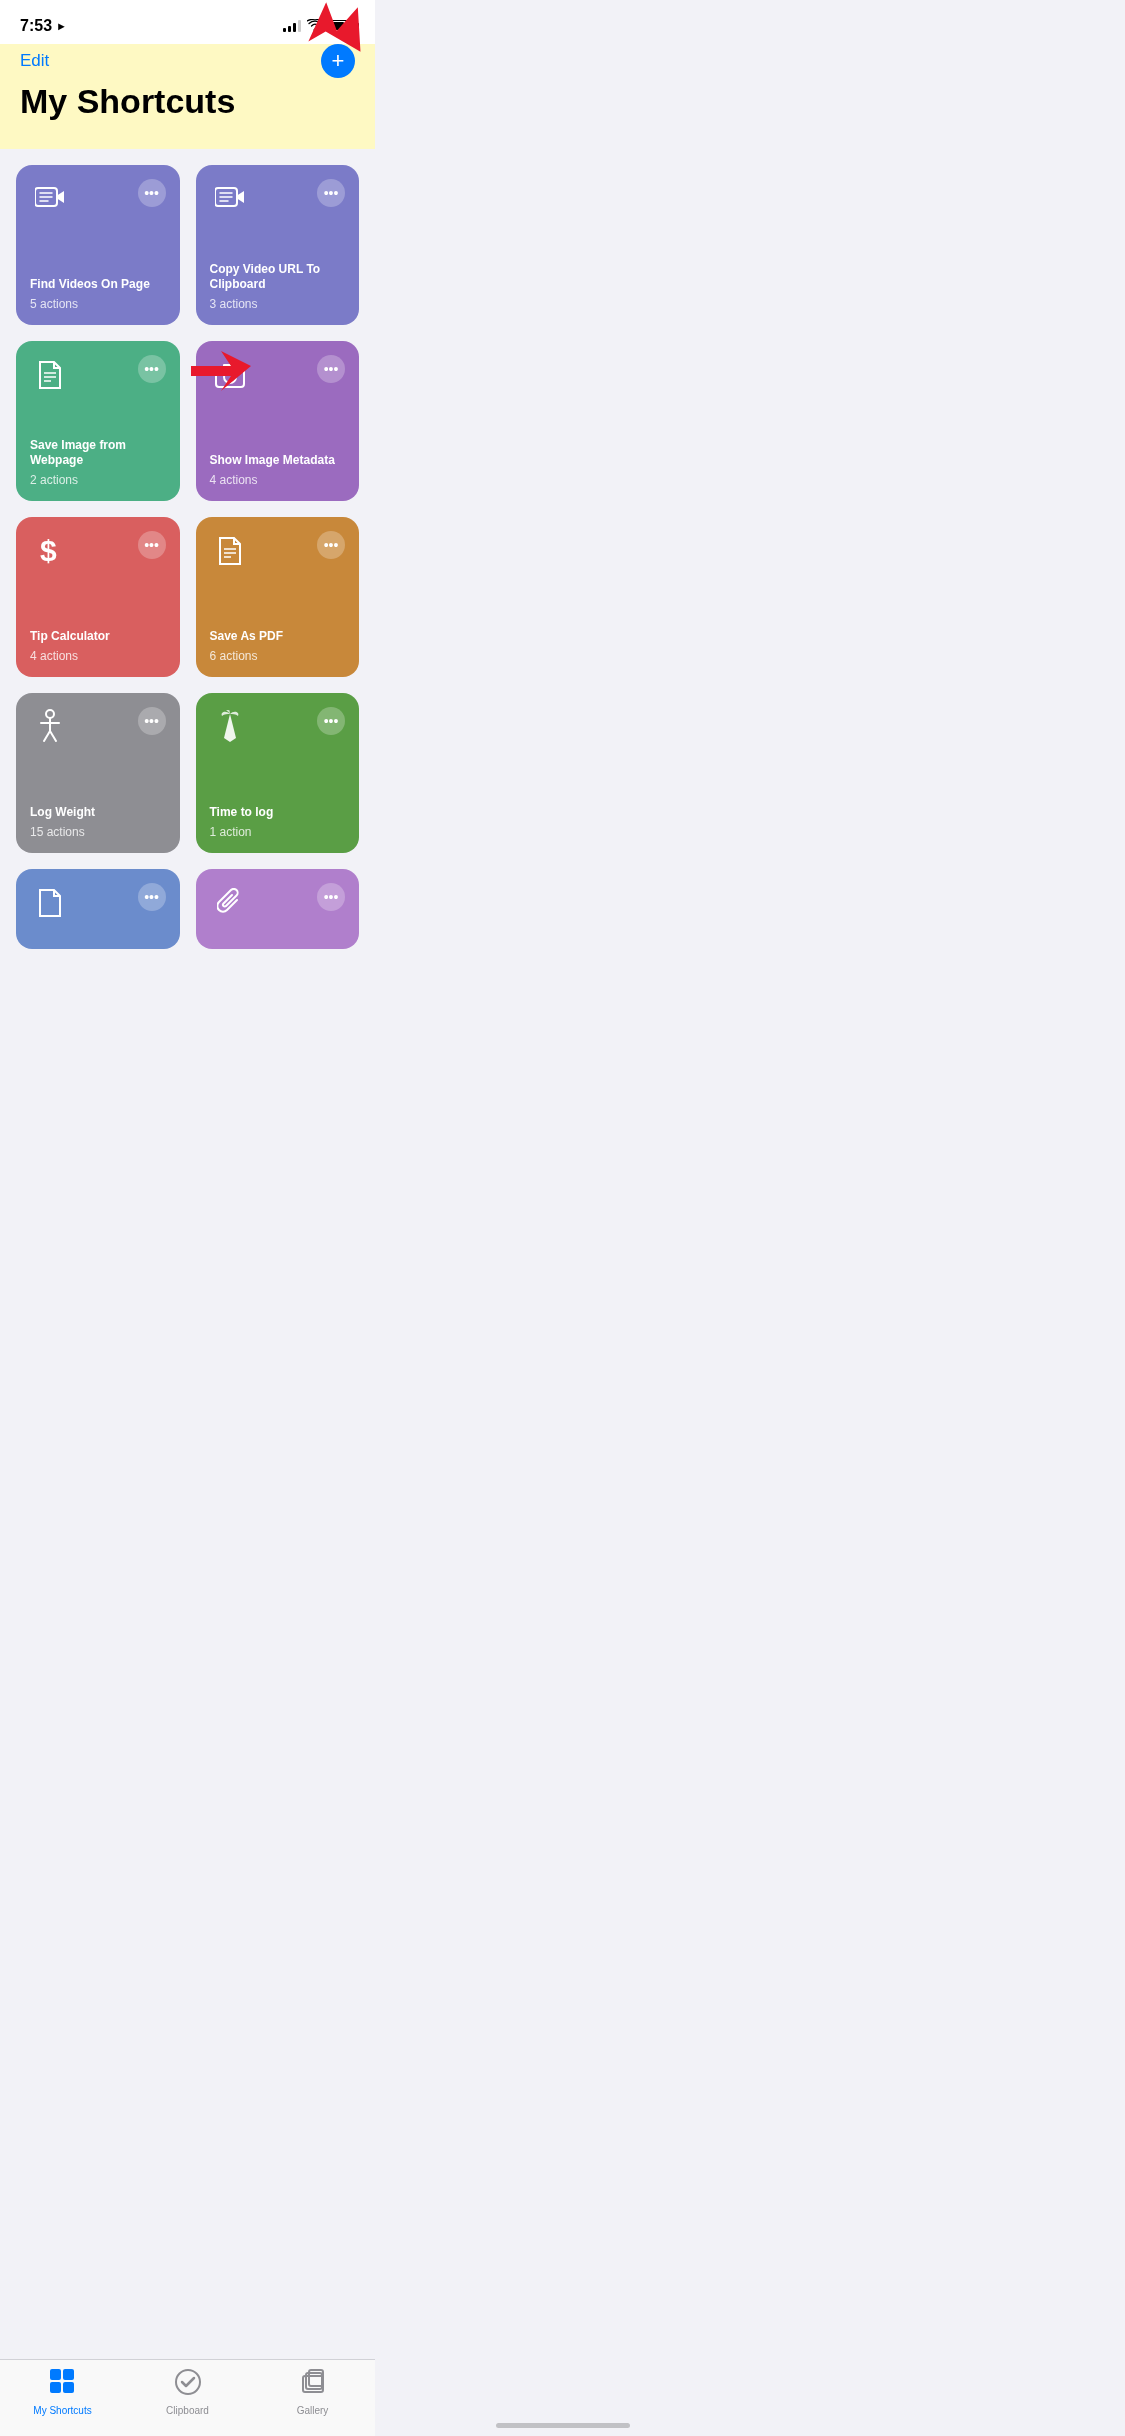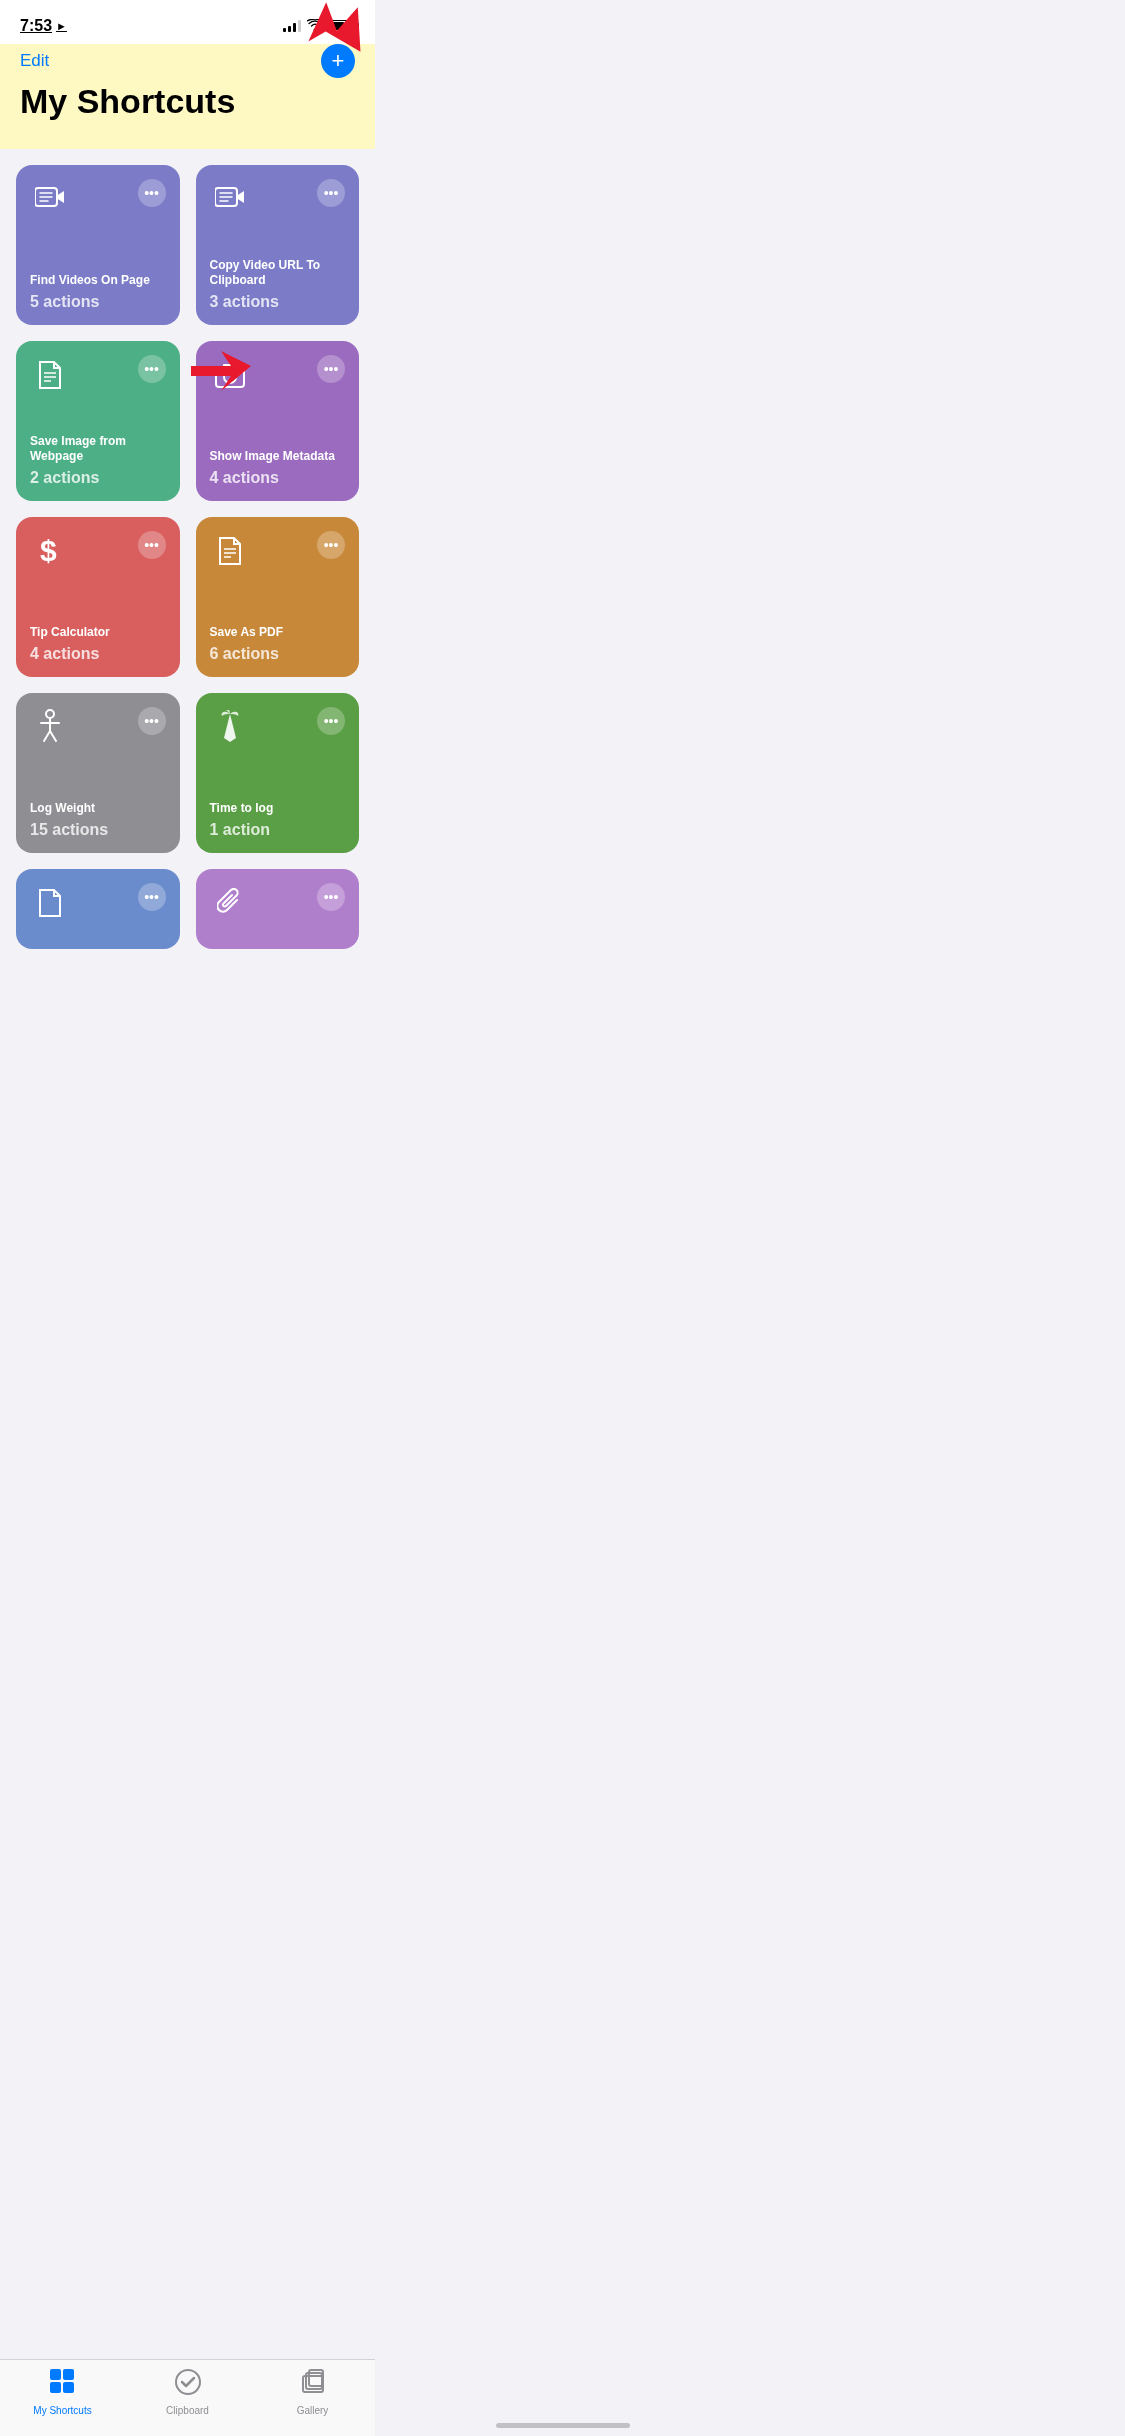--- a/index.html
+++ b/index.html
@@ -15,21 +15,20 @@
     }
 
     
     .status-bar {
       background: white;
       display: flex;
       justify-content: space-between;
       align-items: center;
       padding: 14px 20px 6px;
       height: 44px;
-      text-decoration: underline;
     }
     .status-time {
       font-size: 16px;
       font-weight: 600;
       color: #000;
       display: flex;
       align-items: center;
       gap: 4px;
     }
     .status-icons {
@@ -203,23 +202,23 @@
 
     .card-title {
       font-size: 12px;
       font-weight: 600;
       color: white;
       line-height: 1.3;
       margin-bottom: 4px;
     }
 
     .card-subtitle {
-      font-size: 16px;
+      font-size: 12px;
       color: rgba(255,255,255,0.8);
-      font-weight: 700;
+      font-weight: 400;
     }
 
     
     .card-blue-purple { background: #7b7bc8; }
     .card-teal { background: #4caf85; }
     .card-purple { background: #9b6bbf; }
     .card-red { background: #d95f5f; }
     .card-orange { background: #c8883a; }
     .card-gray { background: #8e8e93; }
     .card-green { background: #5a9e45; }

